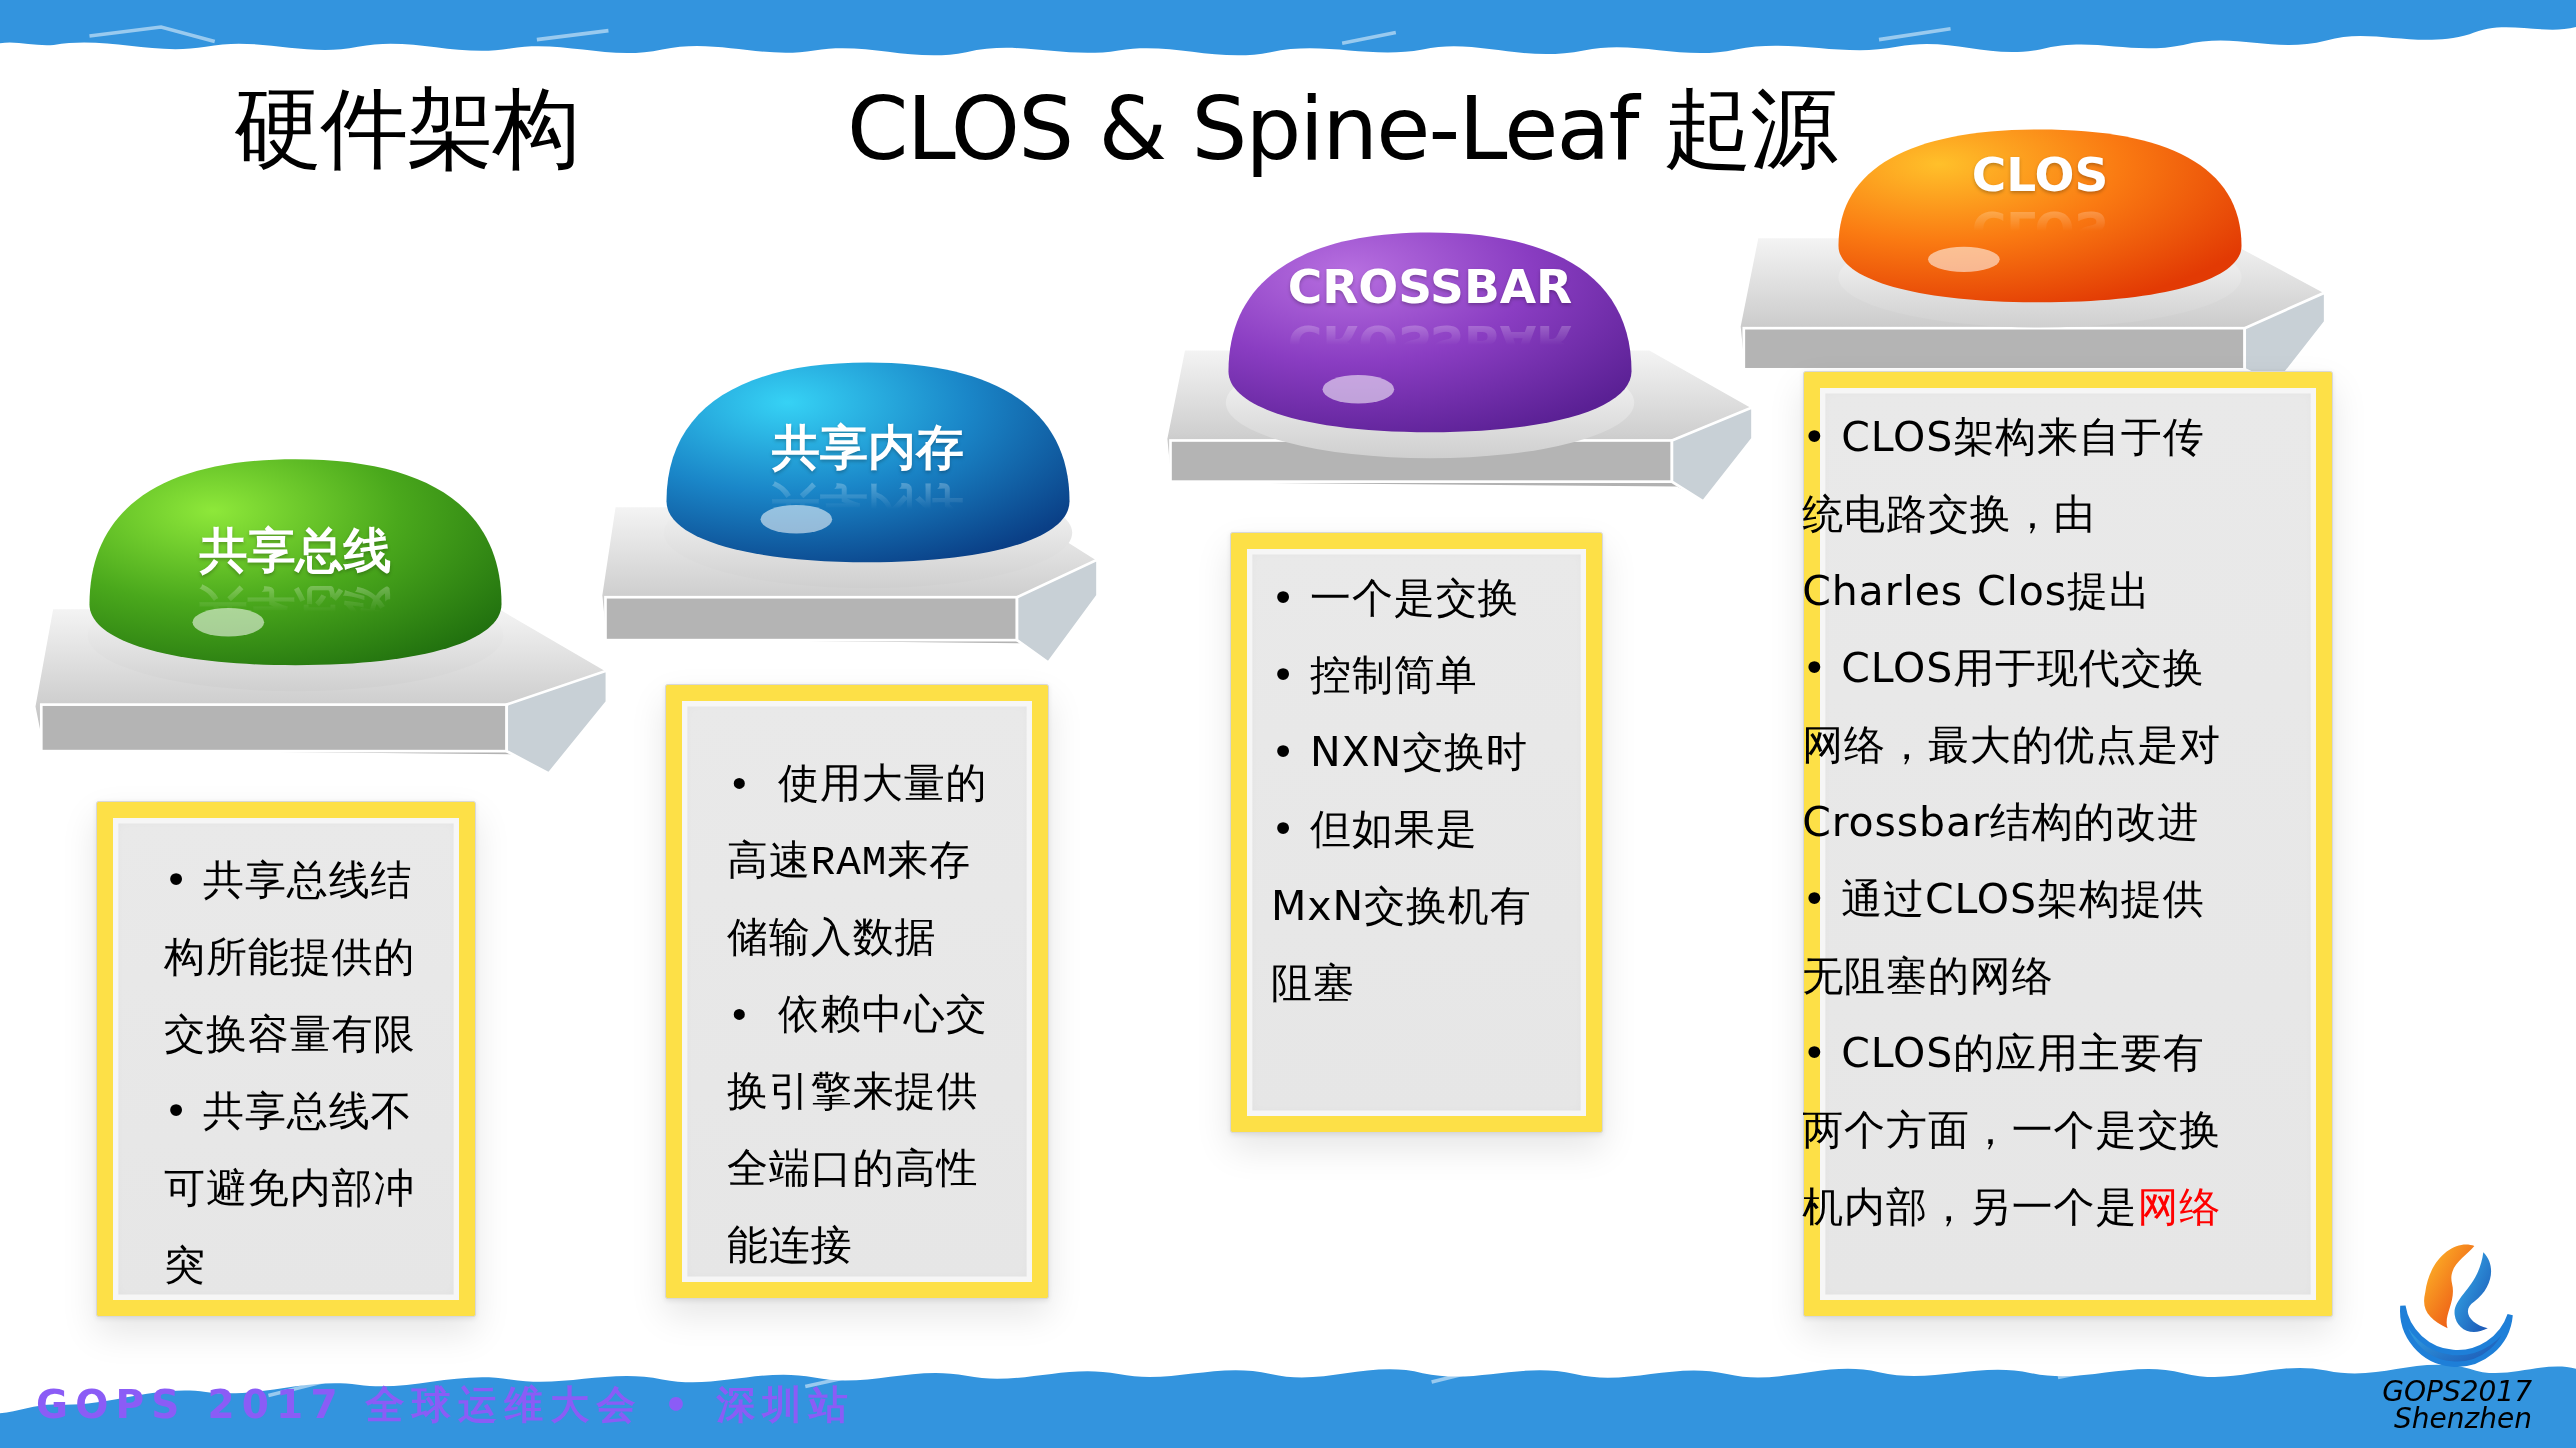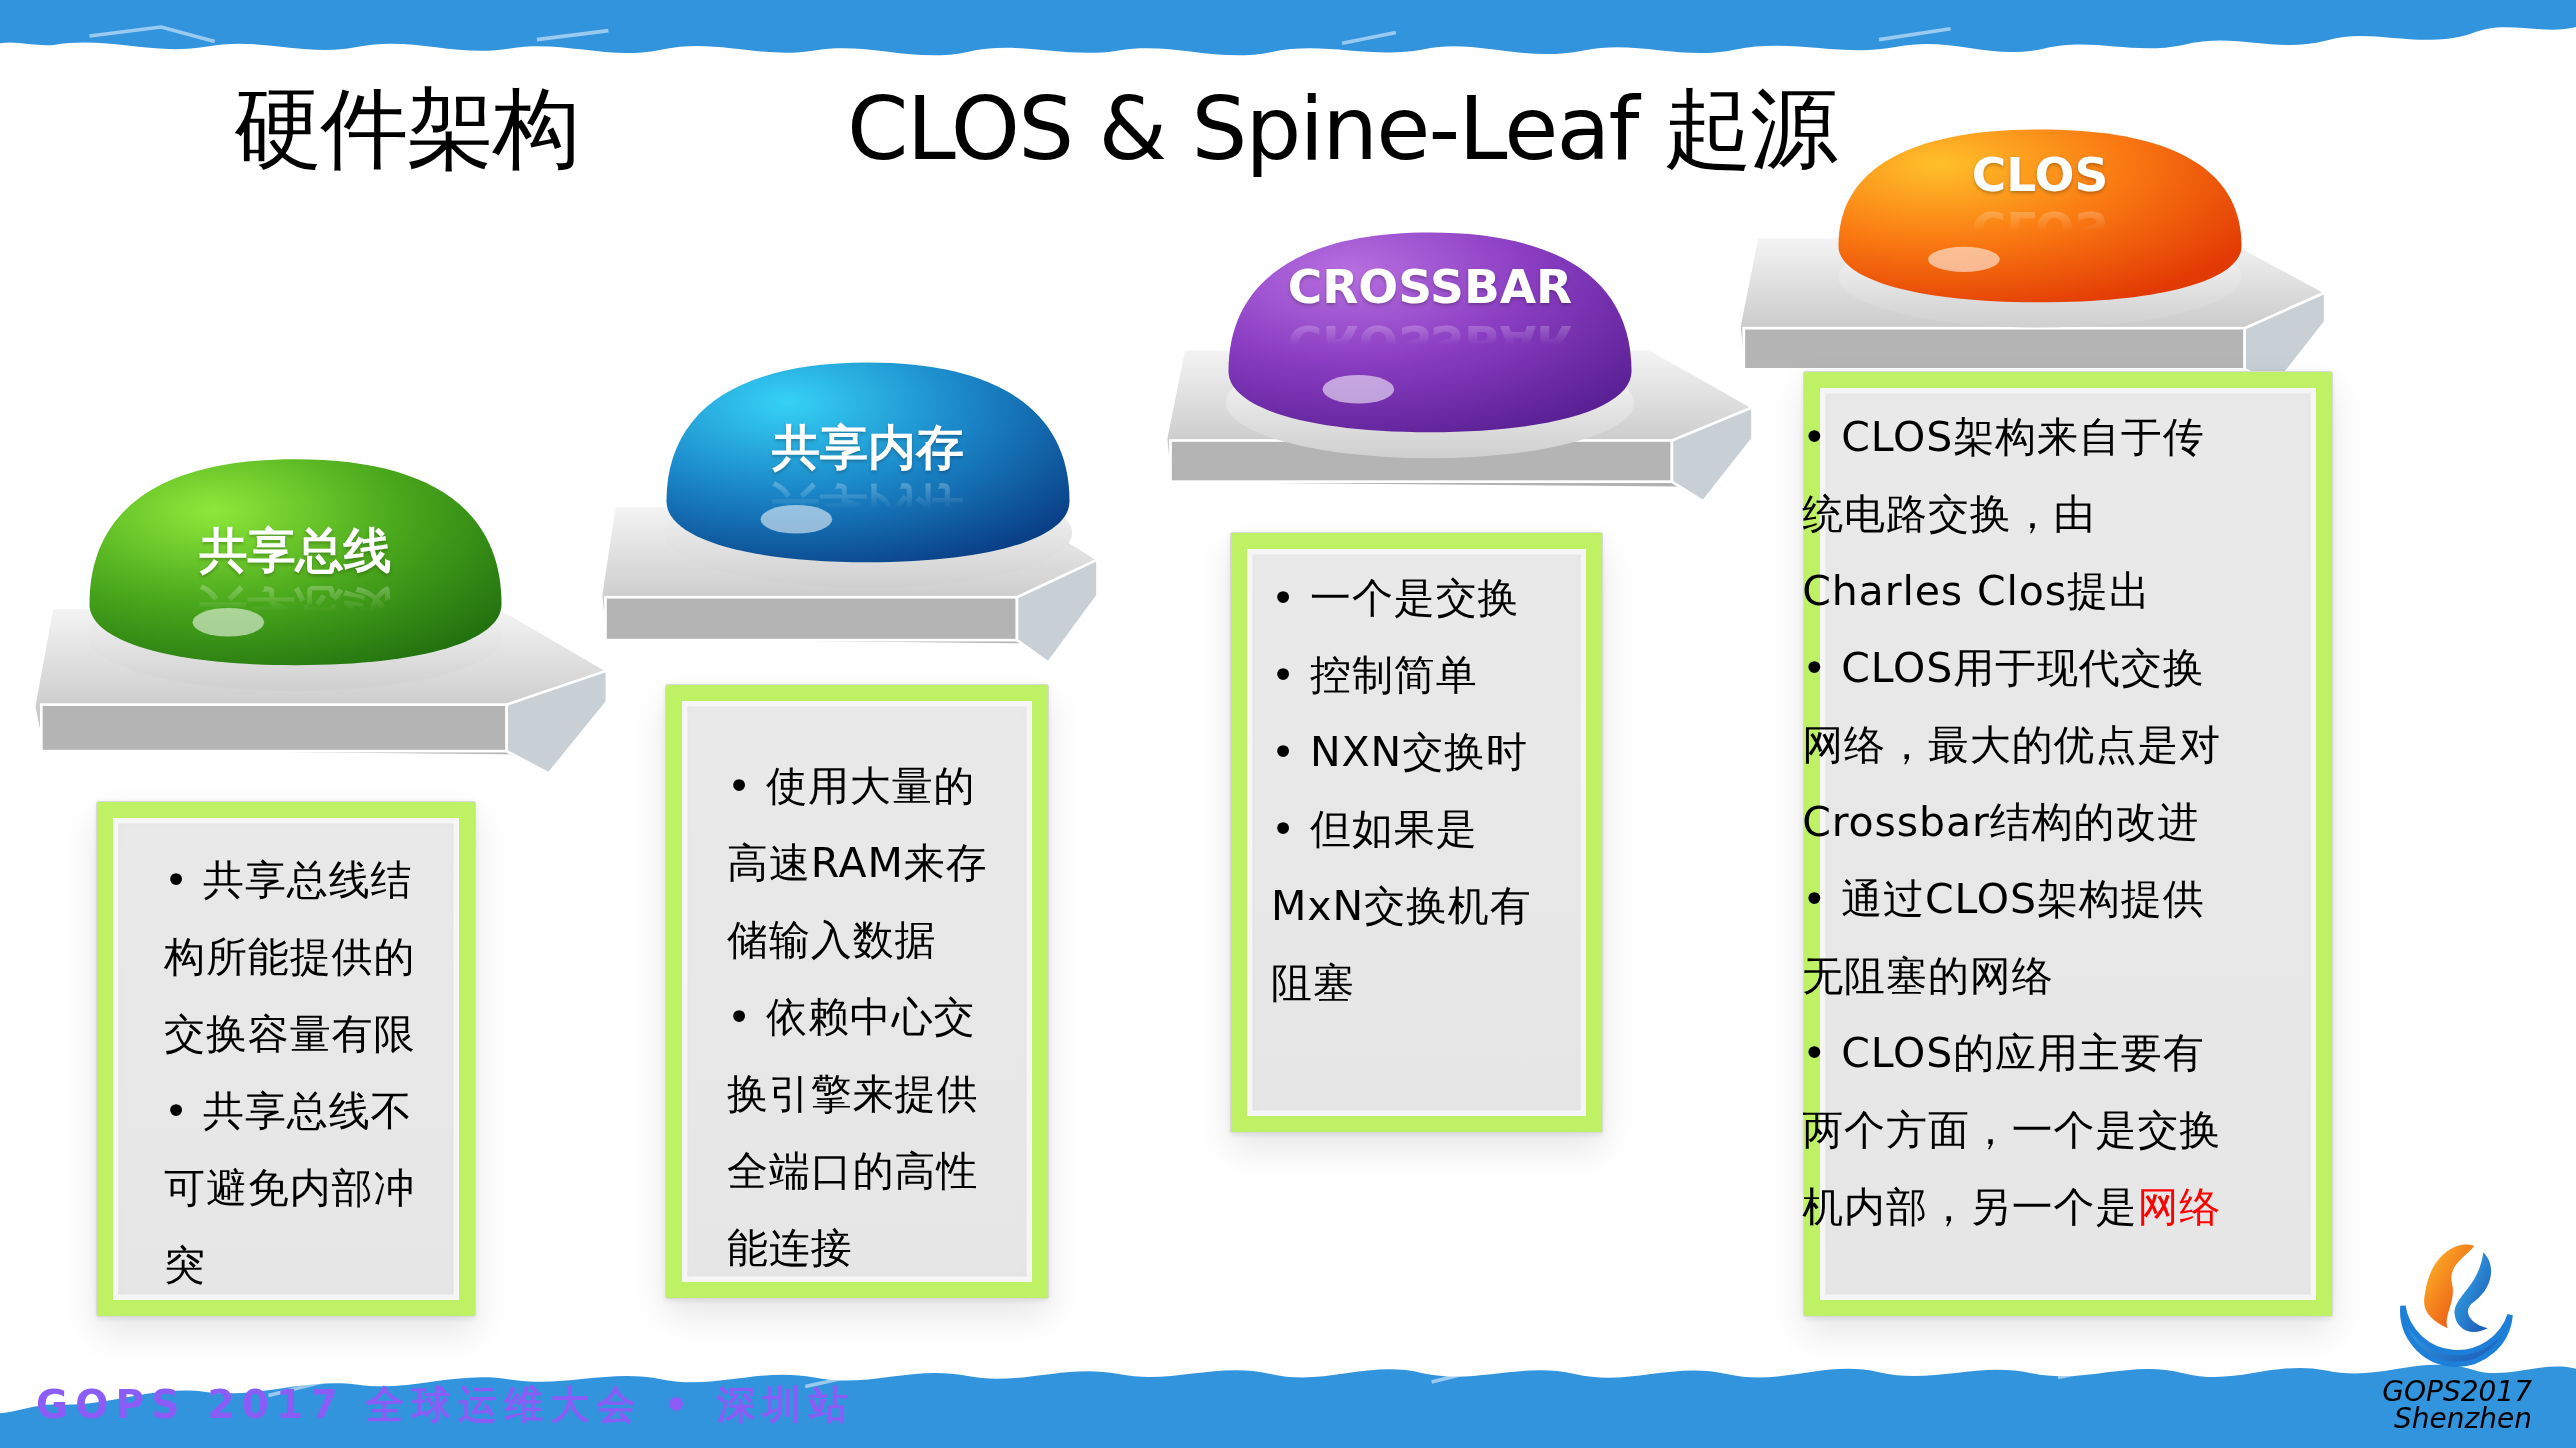--- a/index.html
+++ b/index.html
@@ -37,21 +37,21 @@
     position:absolute; left:0; right:0; text-align:center;
     color:rgba(255,255,255,0.35); font-weight:bold; transform:scaleY(-1);
     font-family:"DejaVu Sans", sans-serif; white-space:nowrap;
     -webkit-mask-image:linear-gradient(to top, rgba(0,0,0,1), rgba(0,0,0,0) 55%);
     mask-image:linear-gradient(to top, rgba(0,0,0,1), rgba(0,0,0,0) 55%);
   }
 
   
   .tbox {
     position:absolute;
-    background:#bef264;
+    background:#fde047;
     border:0.9px solid #d8d8d8;
     border-radius:2.7px;
     box-shadow:0 16px 36px rgba(0,0,0,0.10), 0 1.8px 5.4px rgba(0,0,0,0.08);
   }
   .tbox-inner {
     position:absolute; left:16px; top:16px; right:16px; bottom:16px;
     background:linear-gradient(180deg,#e9e9e9 0%, #e6e6e6 100%);
     box-shadow: inset 0 0 0 5.4px #f6f6f6, inset 0 0 12.5px rgba(0,0,0,0.06);
   }
   .tbox-text {
@@ -220,21 +220,21 @@
     <span class="line">构所能提供的</span>
     <span class="line">交换容量有限</span>
     <span class="line">•   共享总线不</span>
     <span class="line">可避免内部冲</span>
     <span class="line">突</span>
   </div>
 </div>
 
 <div class="tbox" style="left:665px;top:684px;width:382px;height:613px;">
   <div class="tbox-inner"></div>
-  <div class="tbox-text" style="left:61px;top:63px;">
+  <div class="tbox-text" style="left:61px;top:63px;font-family:Liberation Mono, monospace;">
     <span class="line">•   使用大量的</span>
     <span class="line">高速RAM来存</span>
     <span class="line">储输入数据</span>
     <span class="line">•   依赖中心交</span>
     <span class="line">换引擎来提供</span>
     <span class="line">全端口的高性</span>
     <span class="line">能连接</span>
   </div>
 </div>
 

